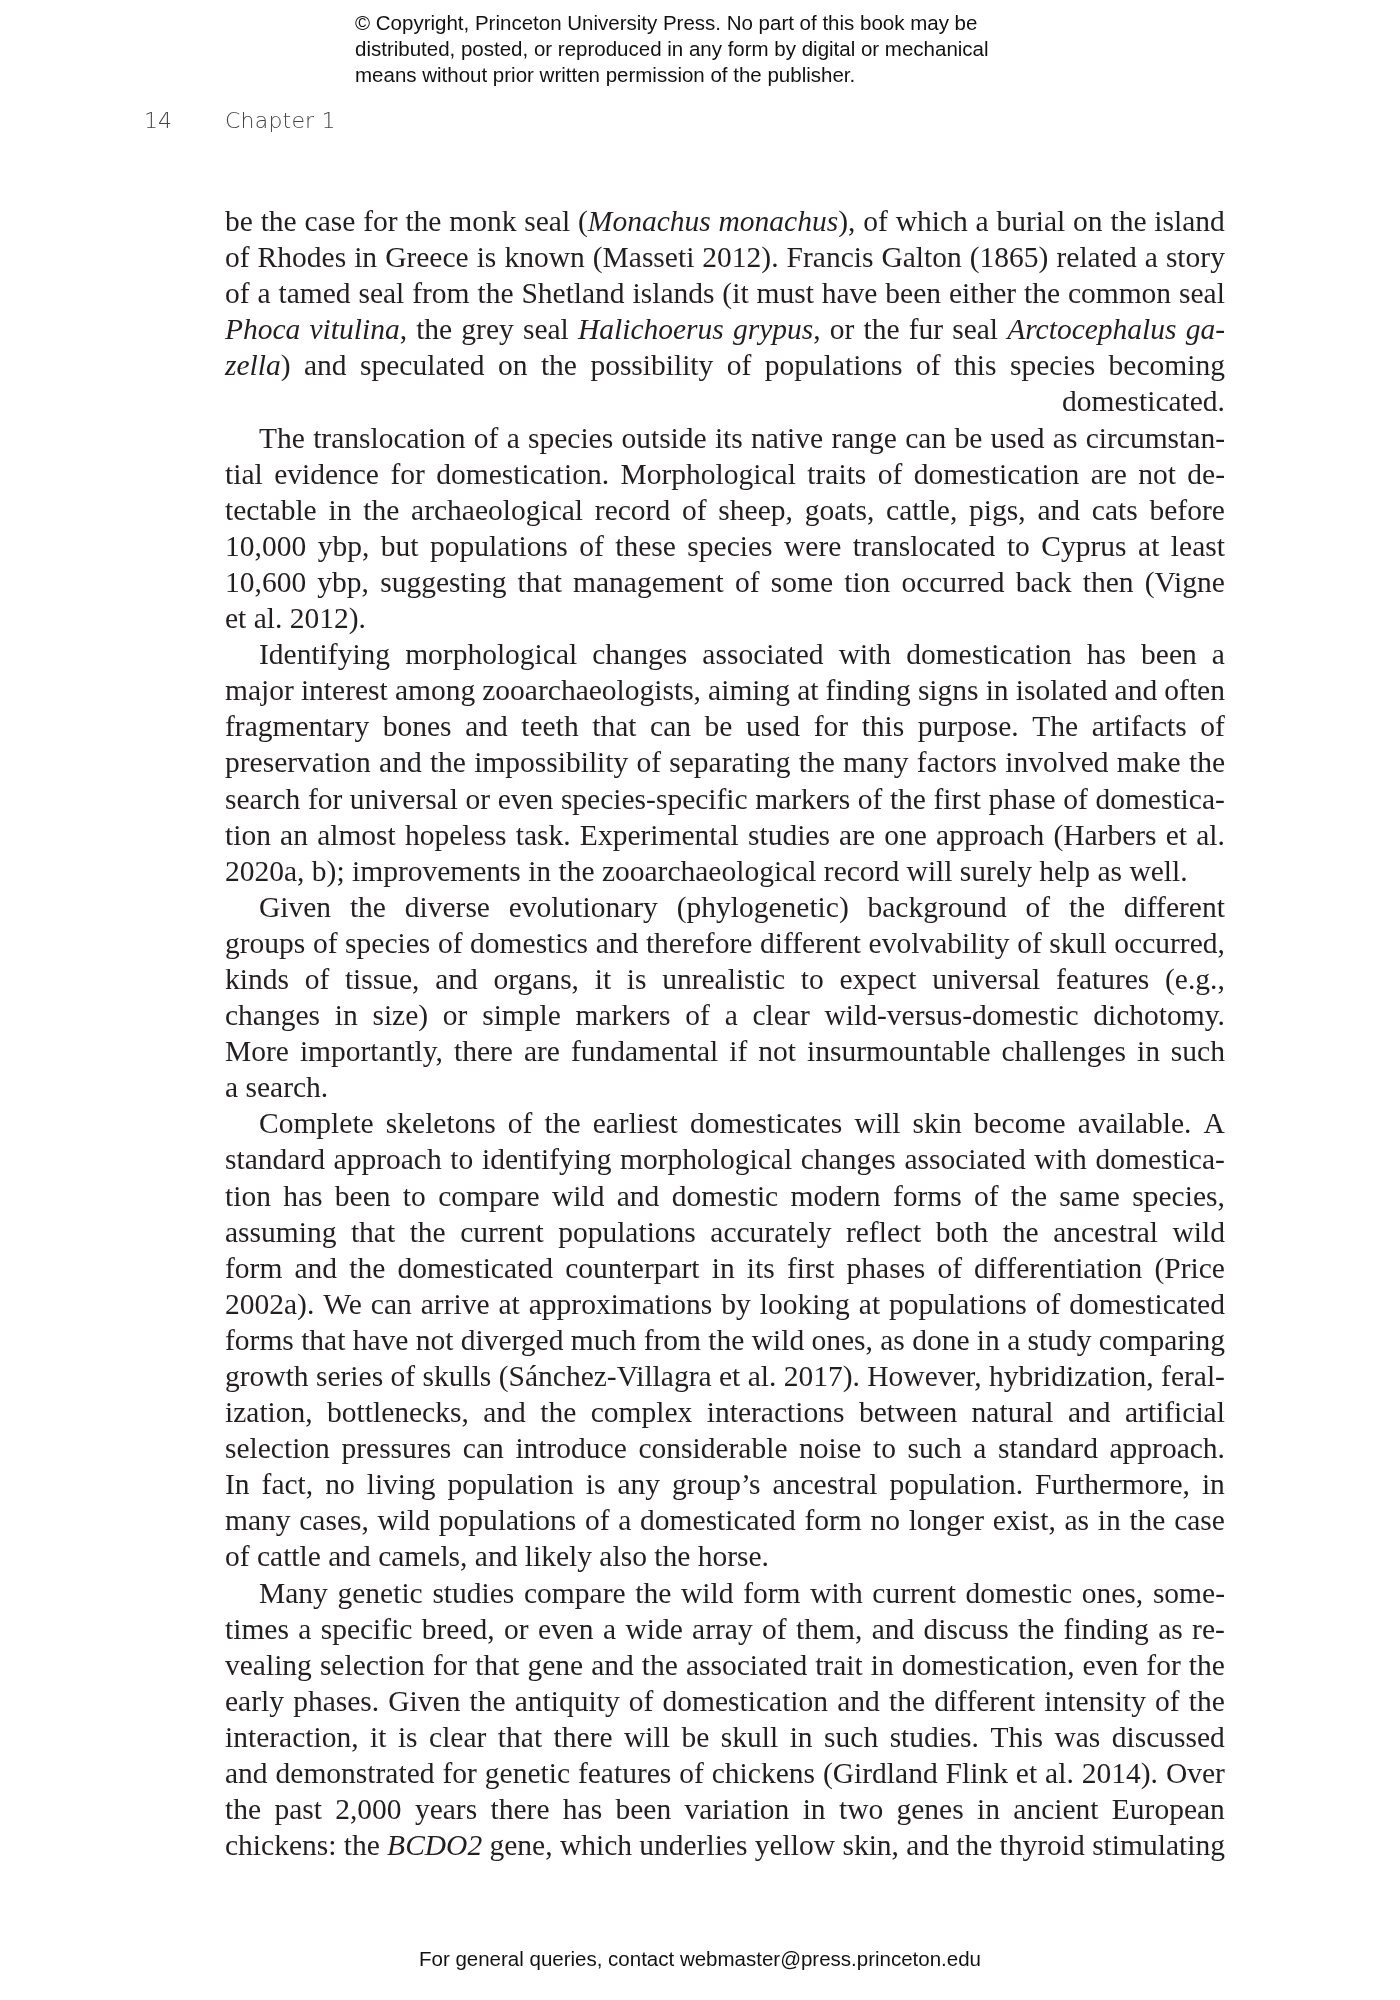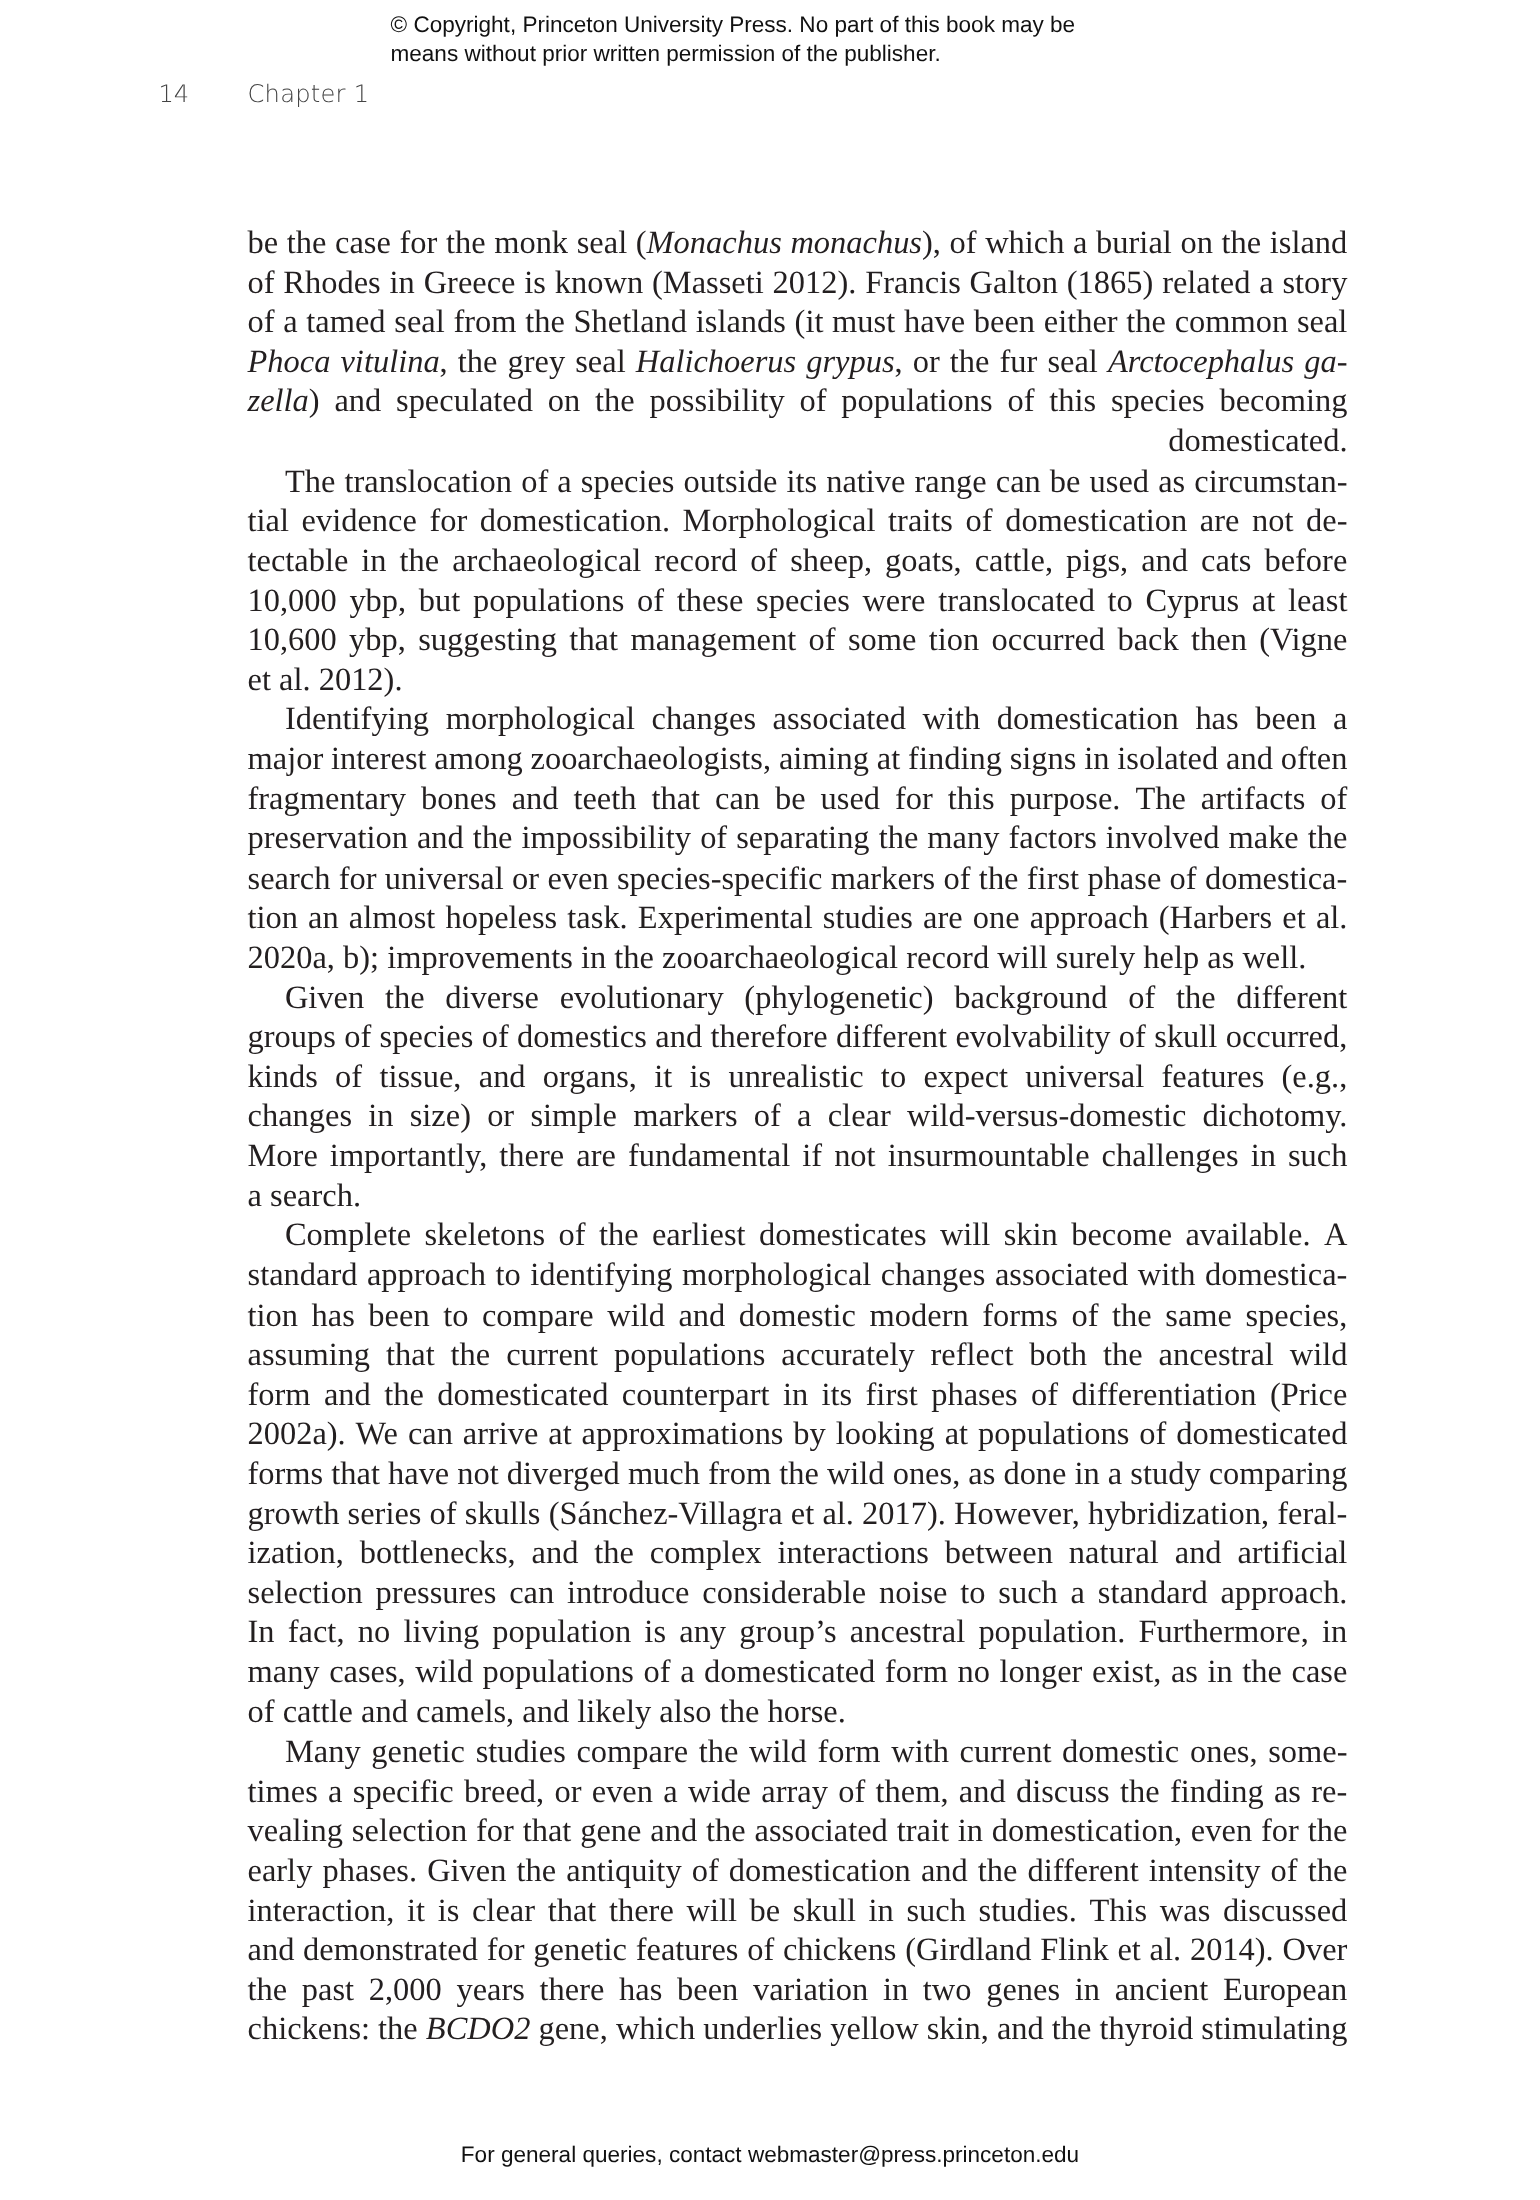--- a/index.html
+++ b/index.html
@@ -2,40 +2,41 @@
 <html><head>
 <meta charset="utf-8">
 <style>
   html, body { margin:0; padding:0; background:#ffffff; }
   body { width:1400px; height:2000px; position:relative; overflow:hidden; color:#231f20; }
   .copyright {
     position:absolute; left:355px; top:10px; width:720px;
     font-family:"Liberation Sans", sans-serif; font-size:20.5px; line-height:26px; color:#111;
   }
   .copyright div { white-space:nowrap; }
-  .running-head { position:absolute; top:74px; left:0; width:1400px; height:30px;
+  .running-head { position:absolute; top:108px; left:0; width:1400px; height:30px;
     font-family:"DejaVu Sans", sans-serif; font-weight:300; color:#444; font-size:22px; }
   .folio { position:absolute; left:144px; top:0; }
   .chapter { position:absolute; left:225px; top:0; letter-spacing:0.2px; }
   .body-text {
     position:absolute; left:225px; top:171px; width:1000px;
     font-family:"Liberation Serif", serif; font-size:29.5px; line-height:36.1px; color:#231f20;margin-top:32px;
   }
   .line { display:block; text-align:justify; text-align-last:justify; white-space:nowrap; height:36.1px; overflow:visible; }
   .line.indent { padding-left:34px; }
   .line .tj { display:flex; justify-content:space-between; width:100%; }
   em { font-style:italic; }
   .footer { position:absolute; left:0; width:1400px; top:1947px; text-align:center;
     font-family:"Liberation Sans", sans-serif; font-size:20.5px; color:#111; }
 </style>
 </head>
 <body>
 
 <div class="copyright">
   <div>© Copyright, Princeton University Press. No part of this book may be</div>
+  <div>distributed, posted, or reproduced in any form by digital or mechanical</div>
   <div>means without prior written permission of the publisher.</div>
 </div>
 
 <div class="running-head">
   <span class="folio">14</span>
   <span class="chapter">Chapter 1</span>
 </div>
 
 <div class="body-text" id="body-text">
     <div>

